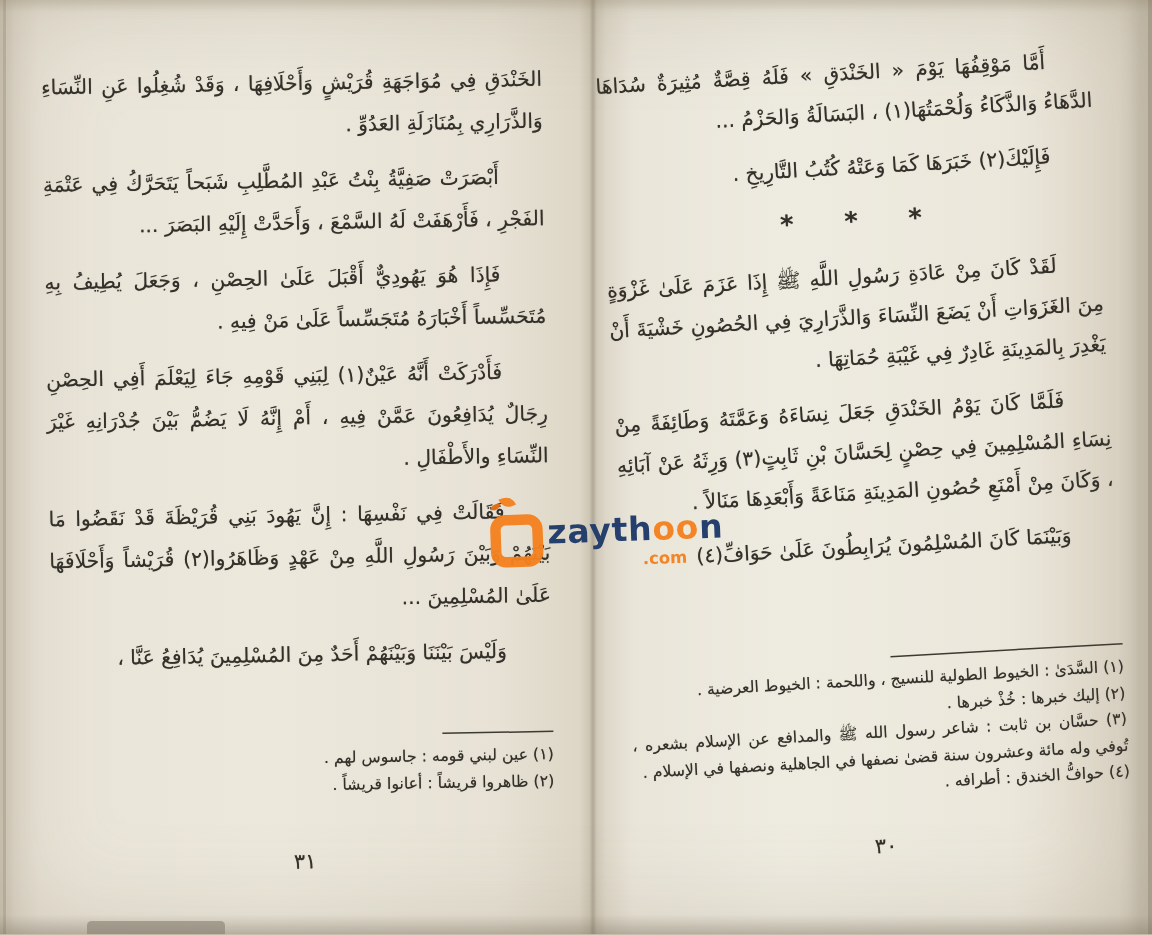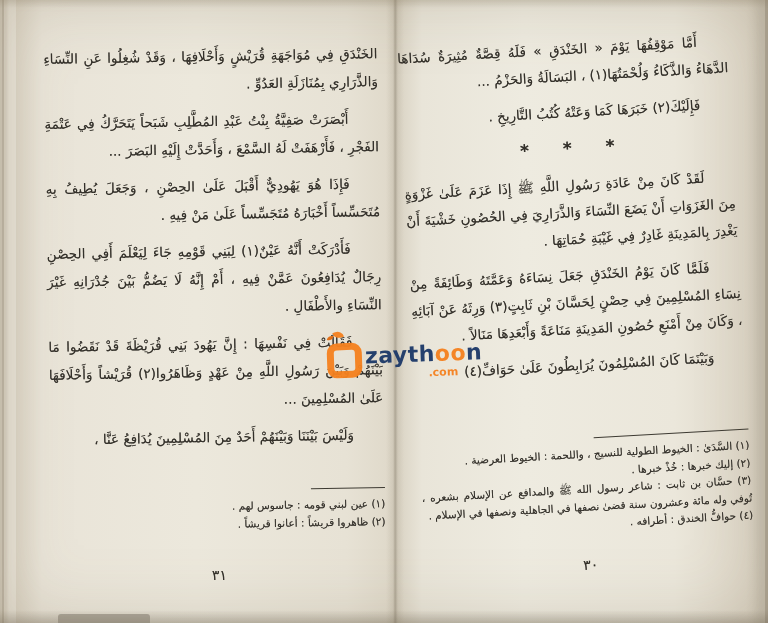--- a/index.html
+++ b/index.html
@@ -3,21 +3,21 @@
 <meta charset="utf-8">
 <style>
   html,body{margin:0;padding:0;background:#b9a88f;}
   .photo{
     position:relative;width:768px;height:623px;overflow:hidden;
     background:#e8e3d7;font-family:"DejaVu Sans",sans-serif;color:var(--ink,#33302a);
   }
   
   .page{position:absolute;top:0;height:623px;}
   .page-left{
-    left:16px;width:394px;
+    left:0;width:394px;
     background:linear-gradient(90deg,#ddd6c7 0px,#e9e4d8 26px,#ece8dc 180px,#e7e2d5 330px,#dcd5c5 394px);
   }
   .page-right{
     left:394px;width:374px;
     background:linear-gradient(90deg,#d7d0c0 0px,#e9e5d9 28px,#eeebe0 130px,#ebe7db 280px,#ded7c8 352px,#c9c2b2 374px);
   }
   .page-content{
     position:absolute;direction:rtl;text-align:justify;
     font-size:13.5px;line-height:27px;
     text-shadow:0 0 .5px rgba(51,48,42,.55);

